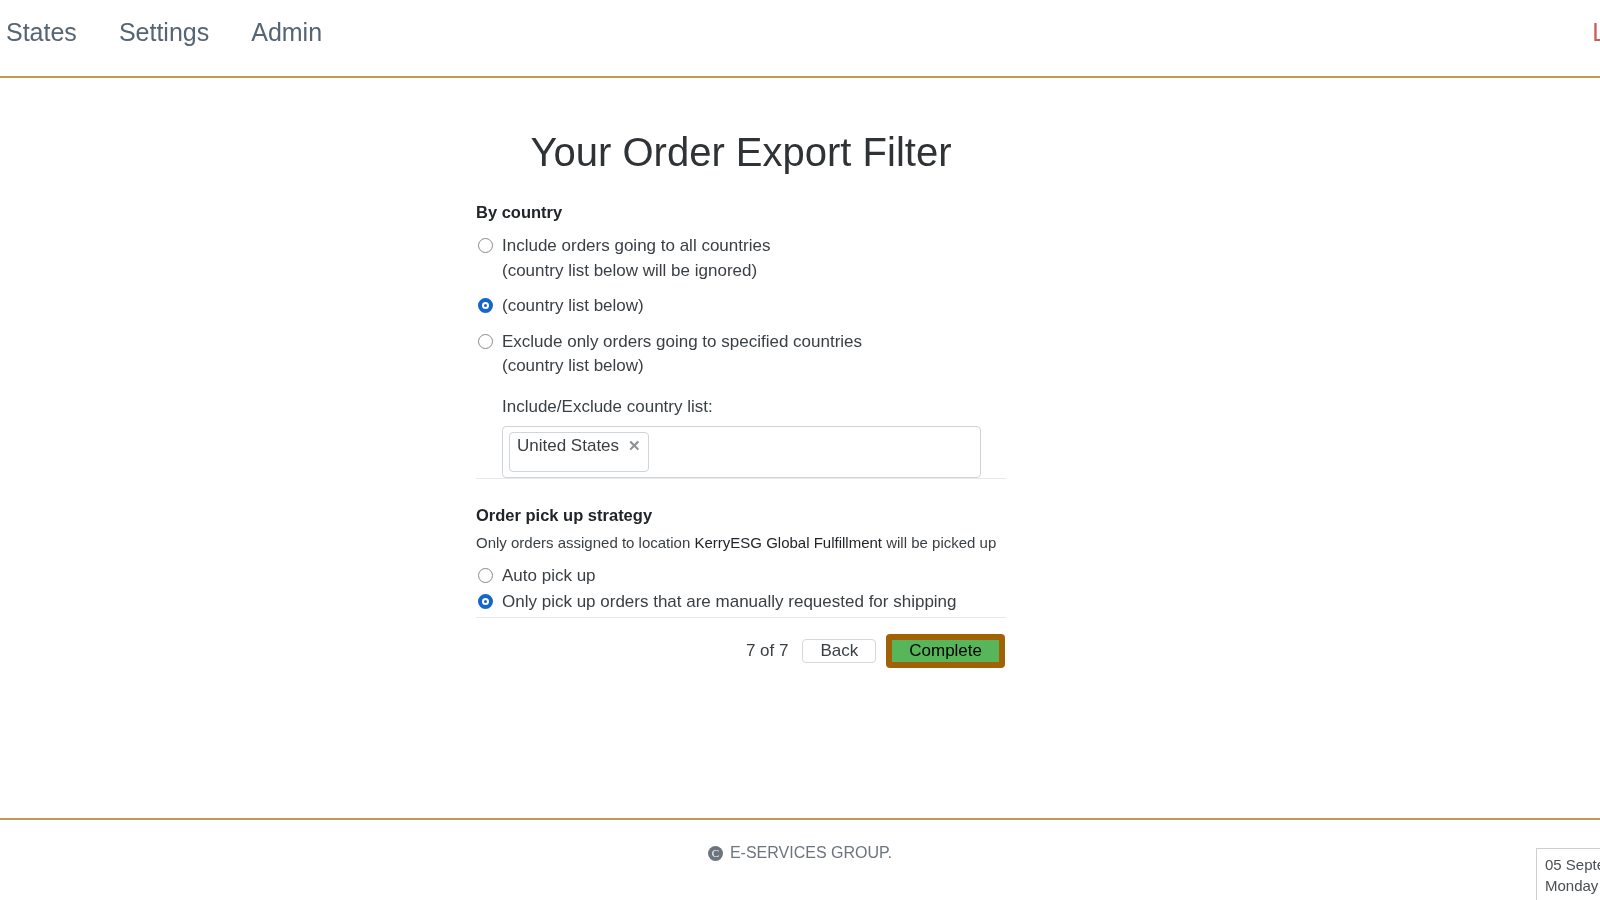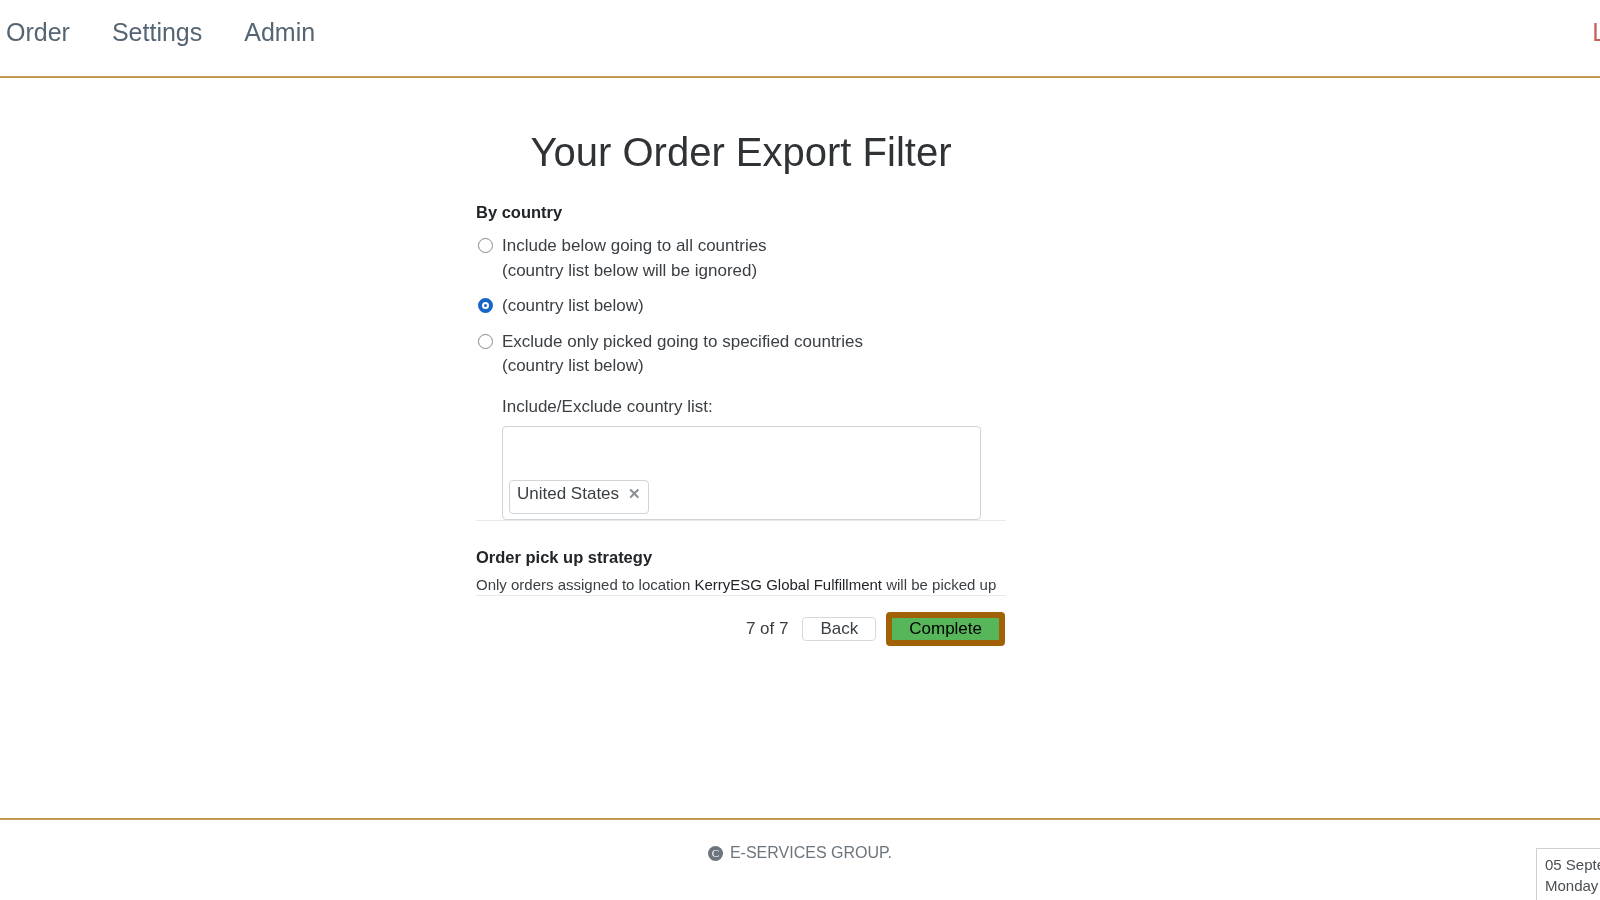--- a/index.html
+++ b/index.html
@@ -160,25 +160,24 @@
     align-items: center;
     flex-wrap: wrap;
     cursor: text;
   }
   .tag {
     display: inline-flex;
     align-items: center;
     border: 1px solid #d0d5da;
     border-radius: 4px;
     background: #ffffff;
-    padding: 2px 7px 8px 7px;
+    padding: 2px 7px 14px 7px;
     font-size: 17px;
     color: #3a3f44;
     line-height: 22px;
-    margin-top: 48px;
   }
   .tag-remove {
     margin-left: 9px;
     color: #8b9097;
     font-size: 15px;
     font-weight: bold;
     line-height: 15px;
     cursor: pointer;
   }
 
@@ -286,72 +285,82 @@
     color: #4a4f54;
     line-height: 21px;
     white-space: nowrap;
   }
 </style>
 </head>
 <body>
 
 <div class="navbar">
   <div class="nav-links">
-    <a class="nav-link" href="#">Order</a>
+    <a class="nav-link" href="#">States</a>
     <a class="nav-link" href="#">Settings</a>
     <a class="nav-link" href="#">Admin</a>
   </div>
   <div class="nav-right">
     <a class="nav-link-logout" href="#">Lo</a>
   </div>
 </div>
 
 <div class="page">
   <div class="container">
 
     <h1 class="page-title">Your Order Export Filter</h1>
 
     <div class="section-heading">By country</div>
 
     <div class="radio-group">
 
       <div class="radio-row">
         <span class="radio"></span>
-        <span class="radio-label">Include below going to all countries</span>
+        <span class="radio-label">Include orders going to all countries</span>
         <span class="radio-sub">(country list below will be ignored)</span>
       </div>
 
       <div class="radio-row">
         <span class="radio checked"></span>
         <span class="radio-sub">(country list below)</span>
       </div>
 
       <div class="radio-row tight">
         <span class="radio"></span>
-        <span class="radio-label">Exclude only picked going to specified countries</span>
+        <span class="radio-label">Exclude only orders going to specified countries</span>
         <span class="radio-sub">(country list below)</span>
       </div>
     </div>
 
     <div class="field-wrap">
       <span class="field-label">Include/Exclude country list:</span>
       <div class="tag-input">
         <span class="tag">
           <span>United States</span>
           <span class="tag-remove">✕</span>
         </span>
       </div>
     </div>
 
     <hr class="divider divider-1">
 
     <div class="section-heading">Order pick up strategy</div>
 
     <p class="note"><span>Only orders assigned to location </span><b>KerryESG Global Fulfillment</b><span> will be picked up</span></p>
 
+    <div class="radio-group">
+      <div class="radio-row tight">
+        <span class="radio"></span>
+        <span class="radio-label">Auto pick up</span>
+      </div>
+      <div class="radio-row tight">
+        <span class="radio checked"></span>
+        <span class="radio-label">Only pick up orders that are manually requested for shipping</span>
+      </div>
+    </div>
 
     <hr class="divider divider-2">
 
     <div class="actions">
       <span class="step-count">7 of 7</span>
       <button class="btn btn-back">Back</button>
       <button class="btn btn-complete">Complete</button>
     </div>
 
   </div>

